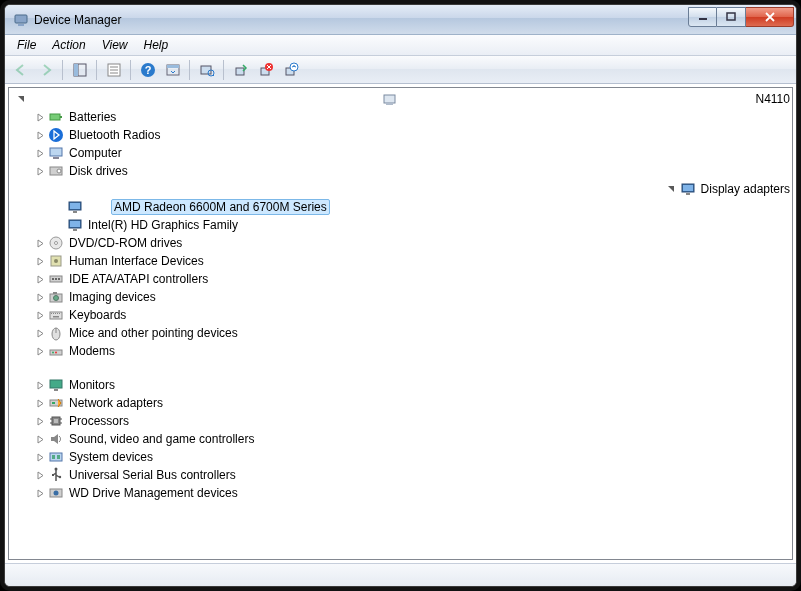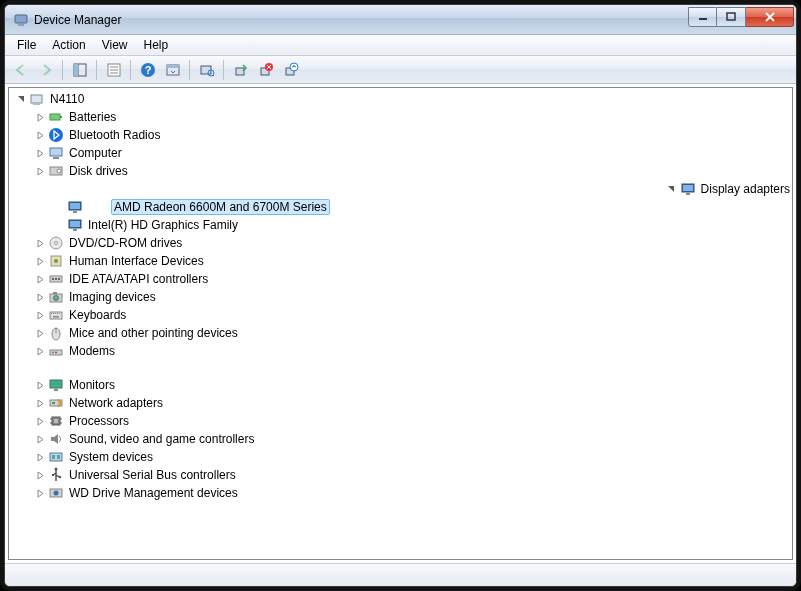--- a/index.html
+++ b/index.html
@@ -56,21 +56,21 @@
     background: linear-gradient(to bottom,#f19d8a,#e0644c 49%,#cf3b22 50%,#de6b51);
     color:#fff;border-color:#9c3c2a;
   }
   .menubar {
     height: 21px;
     background: linear-gradient(to bottom,#fbfcfe,#eaeef5);
     border-bottom:1px solid #c6cedb;
     display:flex;align-items:center;padding:0 4px;
     font-size:12px;
   }
-  .menubar span { padding:3px 8px; cursor:default; }
+  .menubar span { padding:3px 8px; cursor:default;font-style:italic; }
   .toolbar {
     height: 28px;
     background: linear-gradient(to bottom,#fafbfd,#e8edf4 49%,#dfe6ef 50%,#e9eef6);
     border-bottom:1px solid #b5bfcf;
     display:flex;align-items:center;padding:0 4px;gap:2px;
   }
   .tb-btn {
     width:23px;height:22px;
     display:flex;align-items:center;justify-content:center;
     cursor:default;
@@ -232,21 +232,21 @@
           <rect x="3" y="6" width="8" height="7" fill="#cde" stroke="#556"></rect>
           <circle cx="11" cy="5" r="4" fill="#fff" stroke="#2a7acc"></circle>
           <path d="M9 5 a3 3 0 0 1 4 0" fill="none" stroke="#2a7acc"></path>
           <line x1="11" y1="3" x2="11" y2="5" stroke="#2a7acc"></line>
         </svg>
       </div>
   </div>
 
   <div class="client">
     <div class="tree-wrap" id="tree">
-    <div class="tree-item" style="padding-left: 4px;">
+    <div class="tree-item" style="padding-left: 4px; justify-content: space-between;">
           <span class="expander">
             <svg width="9" height="9">
               <path d="M1 1 L7 1 L1 7 Z" fill="#595959" transform="rotate(90 4 4)"></path>
             </svg>
           </span>
           <span class="ticon">
             <svg width="16" height="16">
               <rect x="2" y="4" width="11" height="8" fill="#dde6f0" stroke="#7a8aa0"></rect>
               <rect x="4" y="12" width="7" height="2" fill="#b0bccc"></rect>
             </svg>

